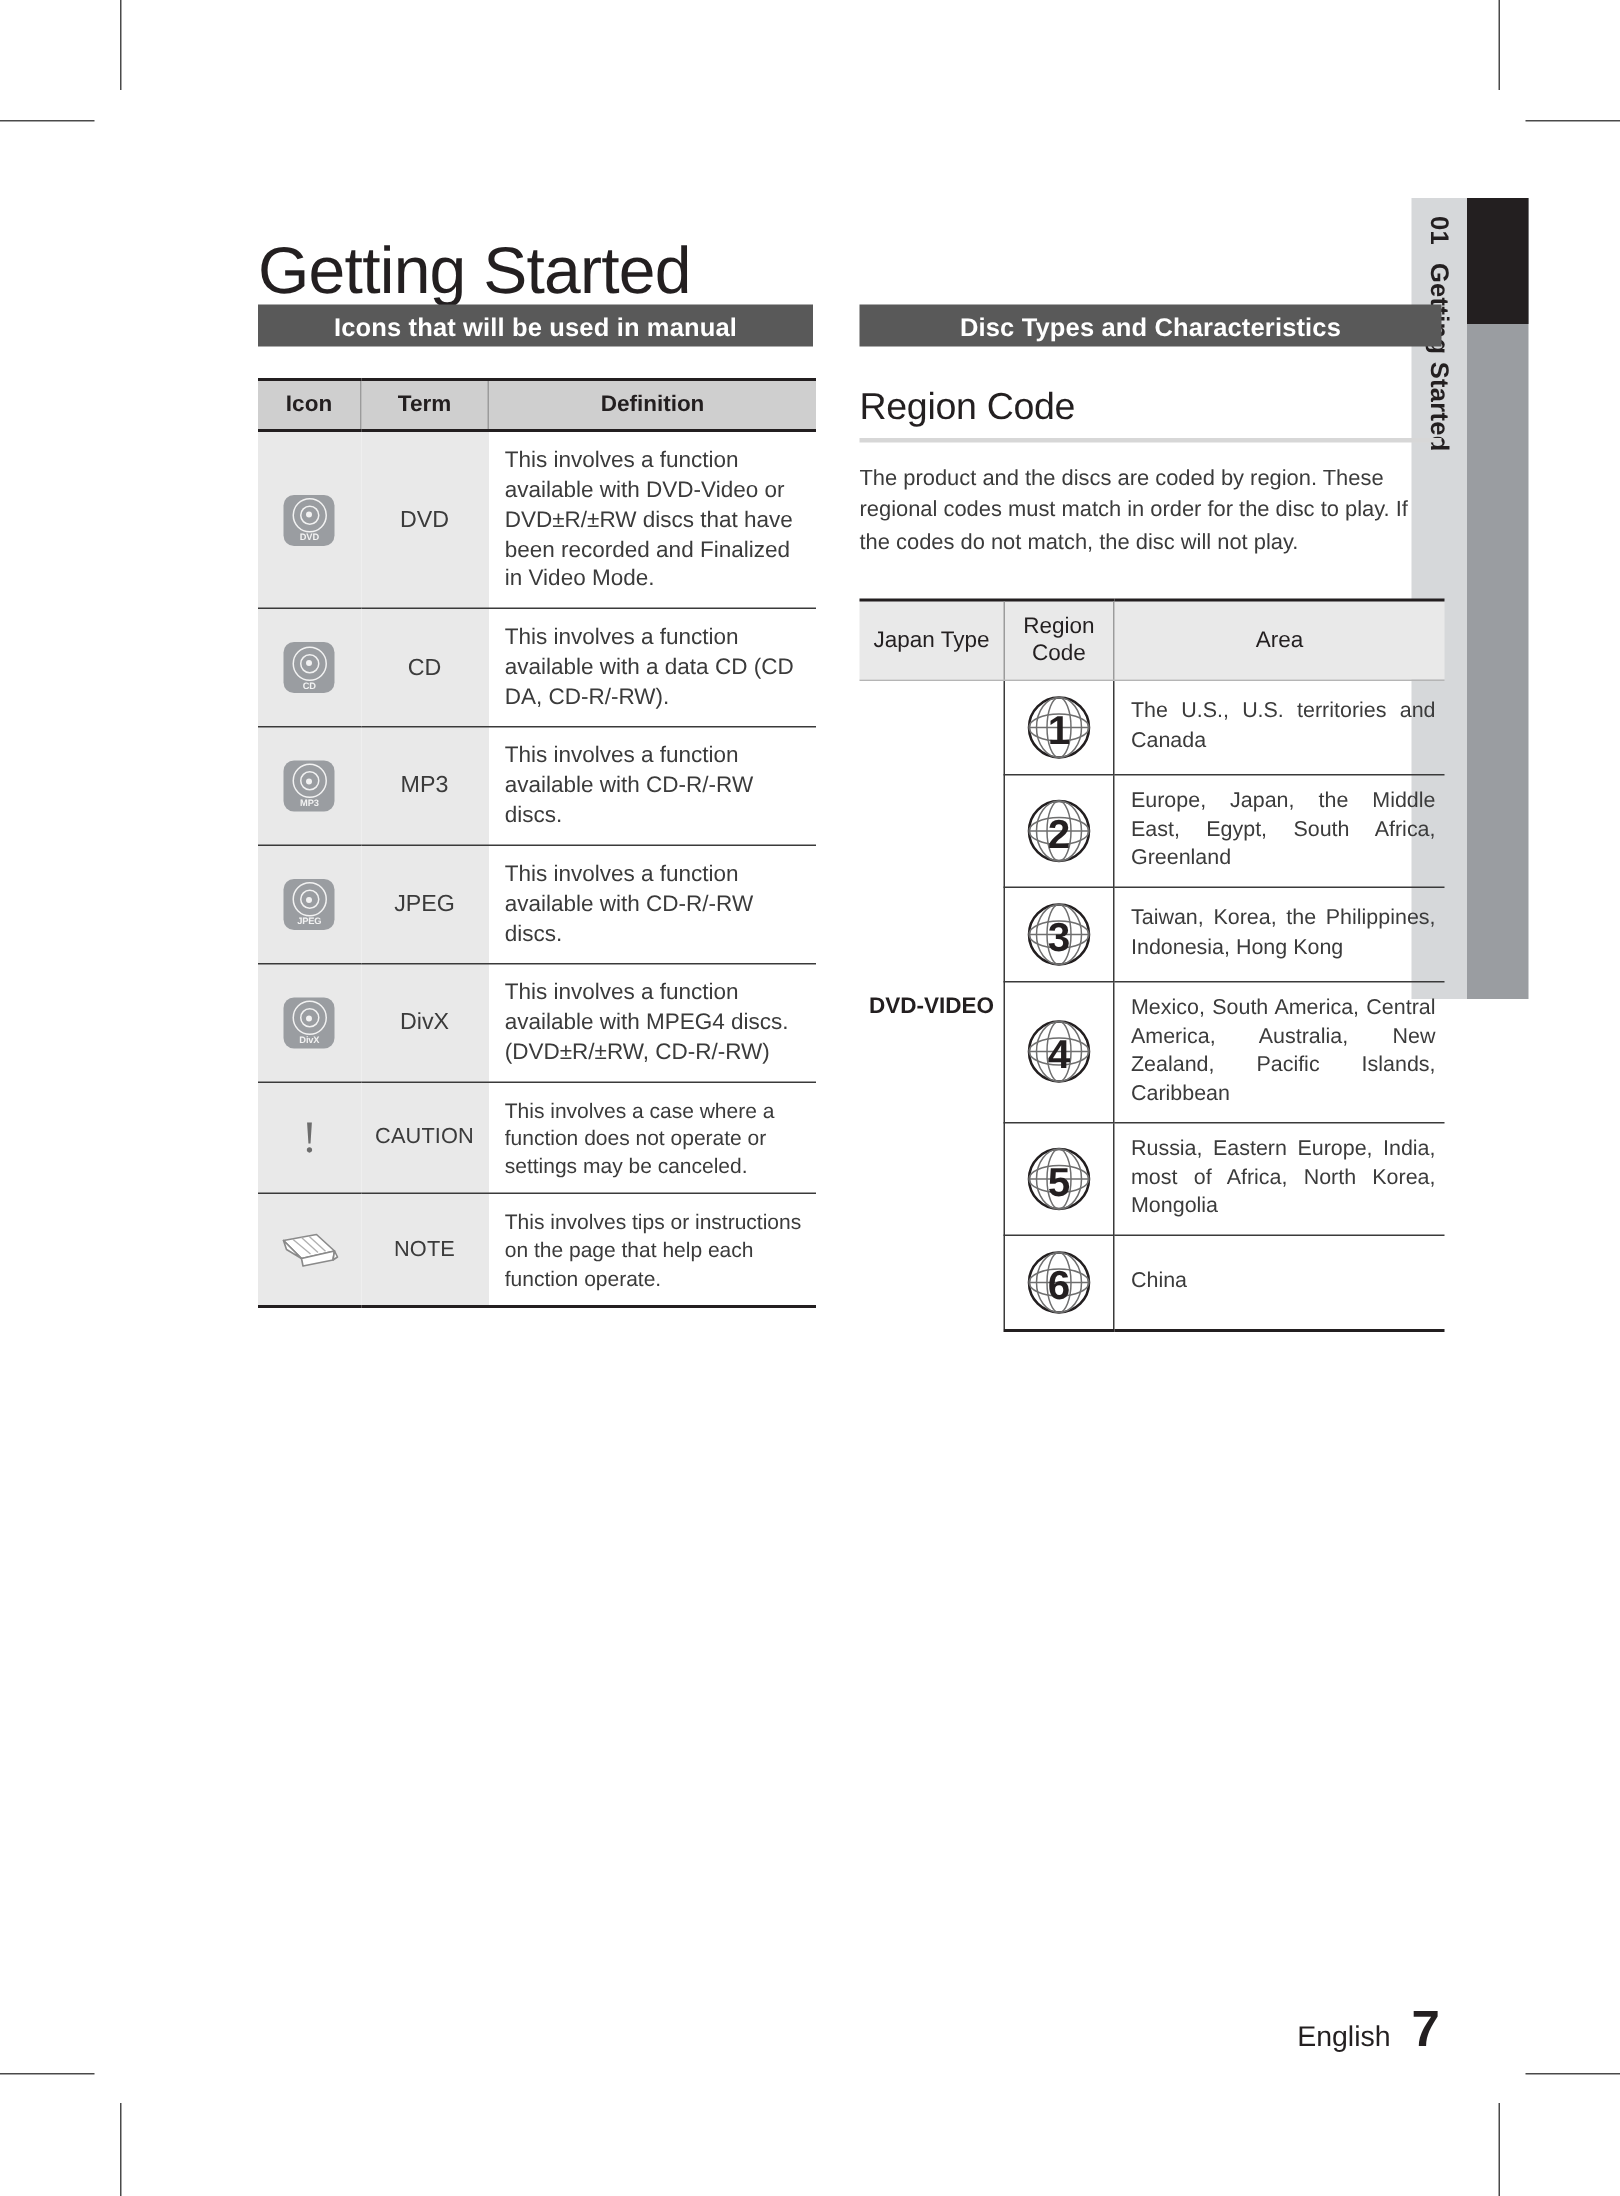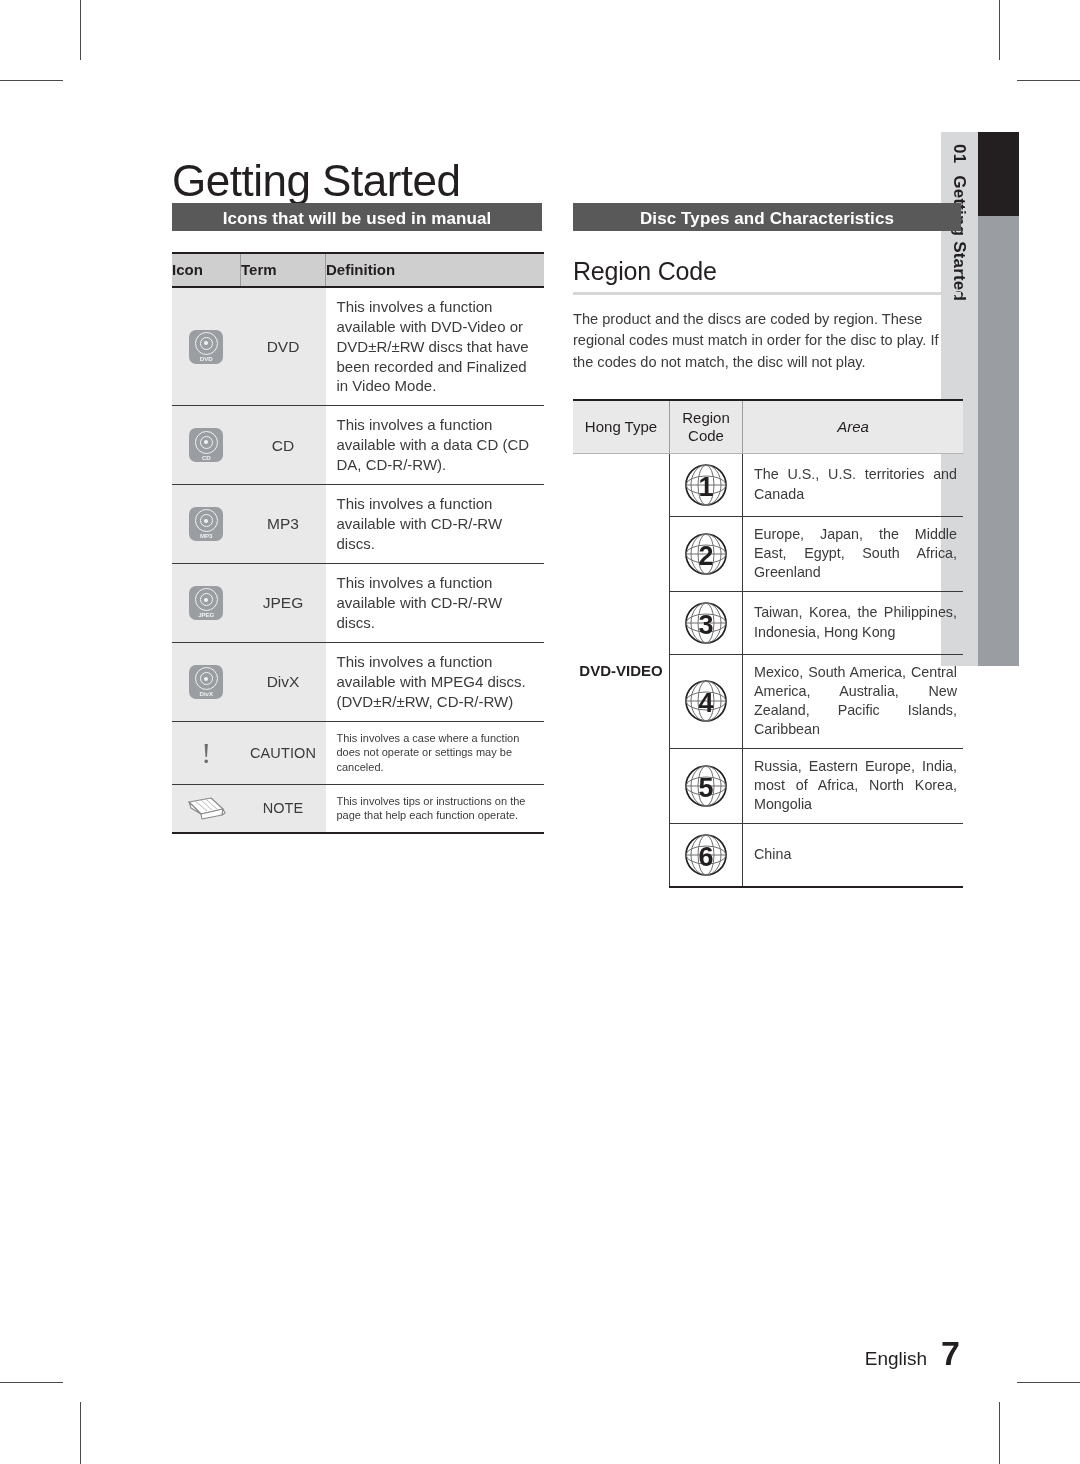--- a/index.html
+++ b/index.html
@@ -131,21 +131,21 @@
     border-left: none;
     border-right: none;
     vertical-align: middle;
   }
   table.icons-table thead th {
     background: #cfcfcf;
     font-size: 15px;
     font-weight: bold;
     color: #231f20;
     padding: 7px 0 8px 0;
-    text-align: left;
+    text-align: center;
     border-top: 2.2px solid #231f20;
     border-bottom: 2.2px solid #231f20;
   }
   table.icons-table thead th.c-icon { width: 68px; }
   table.icons-table thead th.c-term { width: 84px; }
   table.icons-table thead th.c-def  { width: 218px; }
   table.icons-table thead th.c-icon,
   table.icons-table thead th.c-term {
     border-right: 1px solid #9b9b9b;
   }
@@ -178,21 +178,21 @@
     line-height: 1.33;
     padding-left: 11px !important;
     padding-right: 4px !important;
   }
   
   td.cell-term.caps {
     font-size: 14.5px;
     letter-spacing: .1px;
   }
   td.cell-def.small {
-    font-size: 11px;
+    font-size: 14px;
     line-height: 1.33;
   }
 
   
   .disc-badge {
     width: 34px; height: 34px;
     border-radius: 7px;
     background: #9a9da1;
     display: inline-flex;
     flex-direction: column;
@@ -276,21 +276,21 @@
     font-weight: normal;
     color: #231f20;
     padding: 8px 0;
     text-align: center;
     border-top: 2.2px solid #231f20;
     border-bottom: 1.4px solid #b5b5b5;
     line-height: 1.2;
   }
   table.region-table thead th.r-type { width: 96px; border-right: 1px solid #9b9b9b; }
   table.region-table thead th.r-code { width: 72px; border-right: 1px solid #9b9b9b; }
-  table.region-table thead th.r-area { width: 220px; font-style: italic; }
+  table.region-table thead th.r-area { width: 220px; }
   table.region-table td {
     vertical-align: middle;
     padding: 8px 0;
     border-bottom: 1.4px solid #3a3a3a;
   }
   table.region-table td.r-type-cell {
     text-align: center;
     font-size: 15px;
     font-weight: bold;
     color: #231f20;
@@ -471,21 +471,21 @@
     <div class="section-bar">Disc Types and Characteristics</div>
 
     <h2 class="sub-title">Region Code</h2>
     <div class="sub-rule"></div>
 
     <p class="body-text">The product and the discs are coded by region. These regional codes must match in order for the disc to play. If the codes do not match, the disc will not play.</p>
 
     <table class="region-table">
       <thead>
         <tr>
-          <th class="r-type">Hong Type</th>
+          <th class="r-type">Japan Type</th>
           <th class="r-code">Region Code</th>
           <th class="r-area">Area</th>
         </tr>
       </thead>
       <tbody>
         <tr>
           <td class="r-type-cell" rowspan="6">DVD-VIDEO</td>
           <td class="r-code-cell">
             <svg class="globe" width="46" height="46" viewBox="0 0 46 46">
               <circle cx="23" cy="23" r="20" fill="#ffffff" stroke="#231f20" stroke-width="1.7"></circle>

